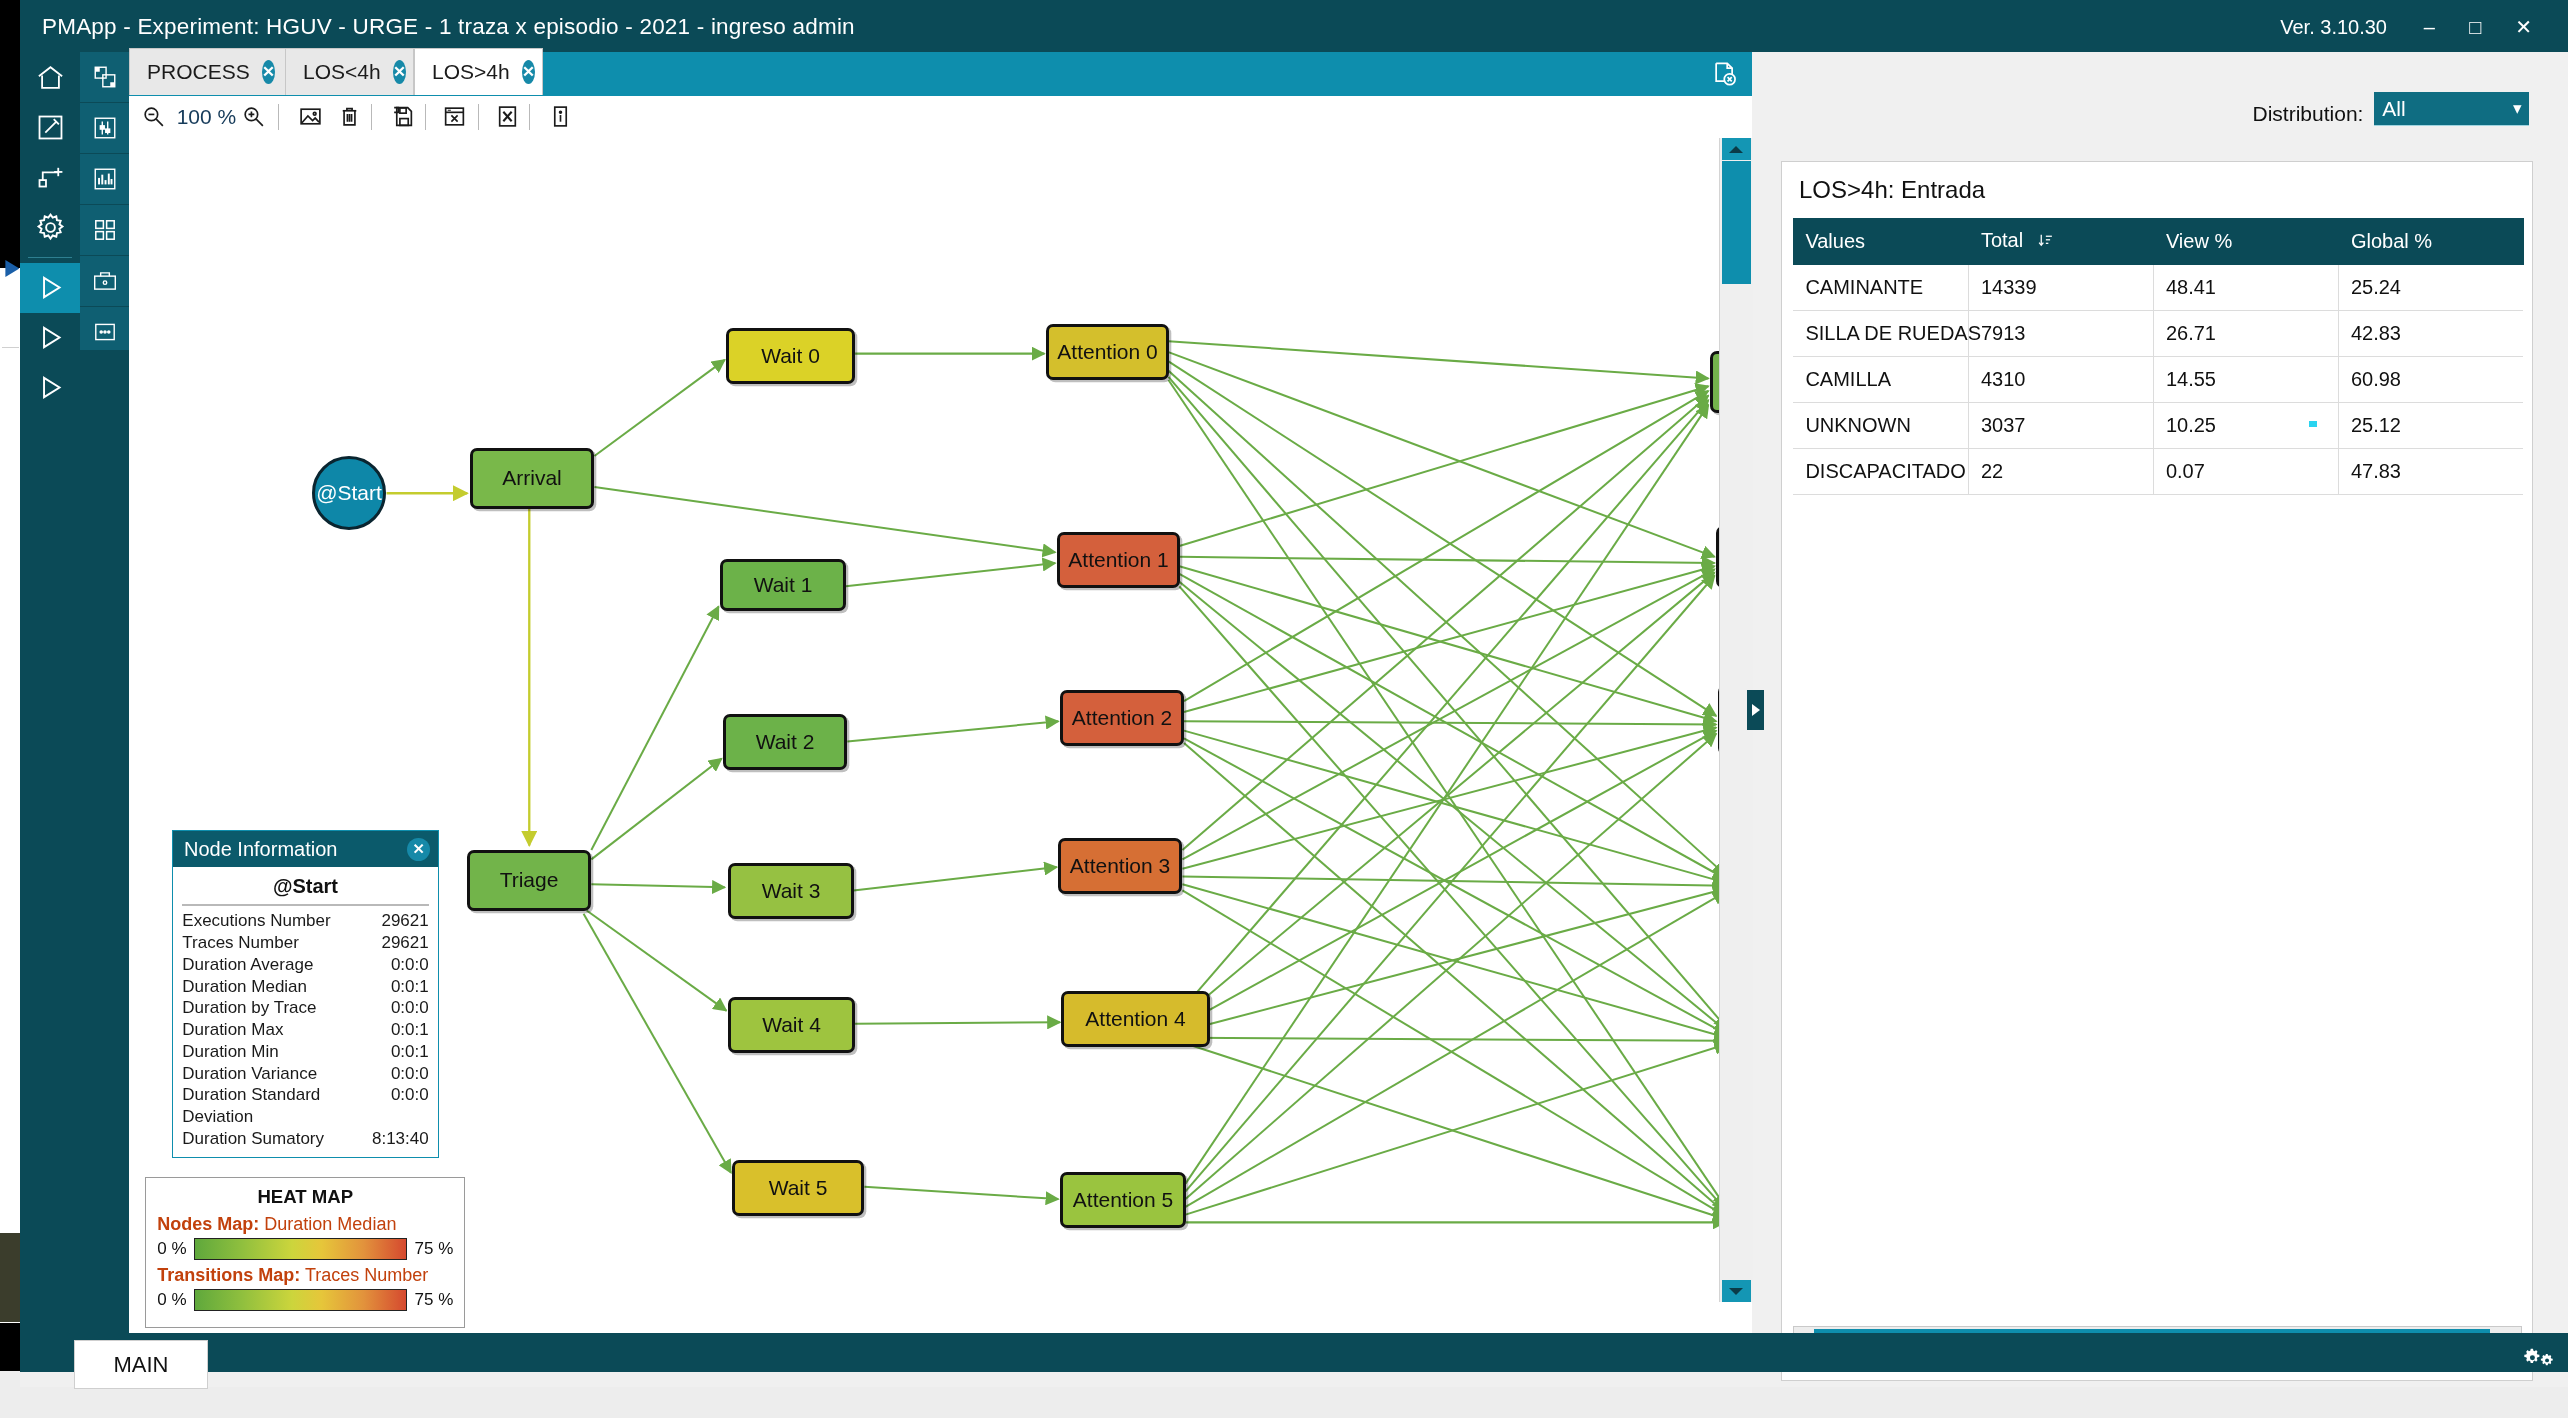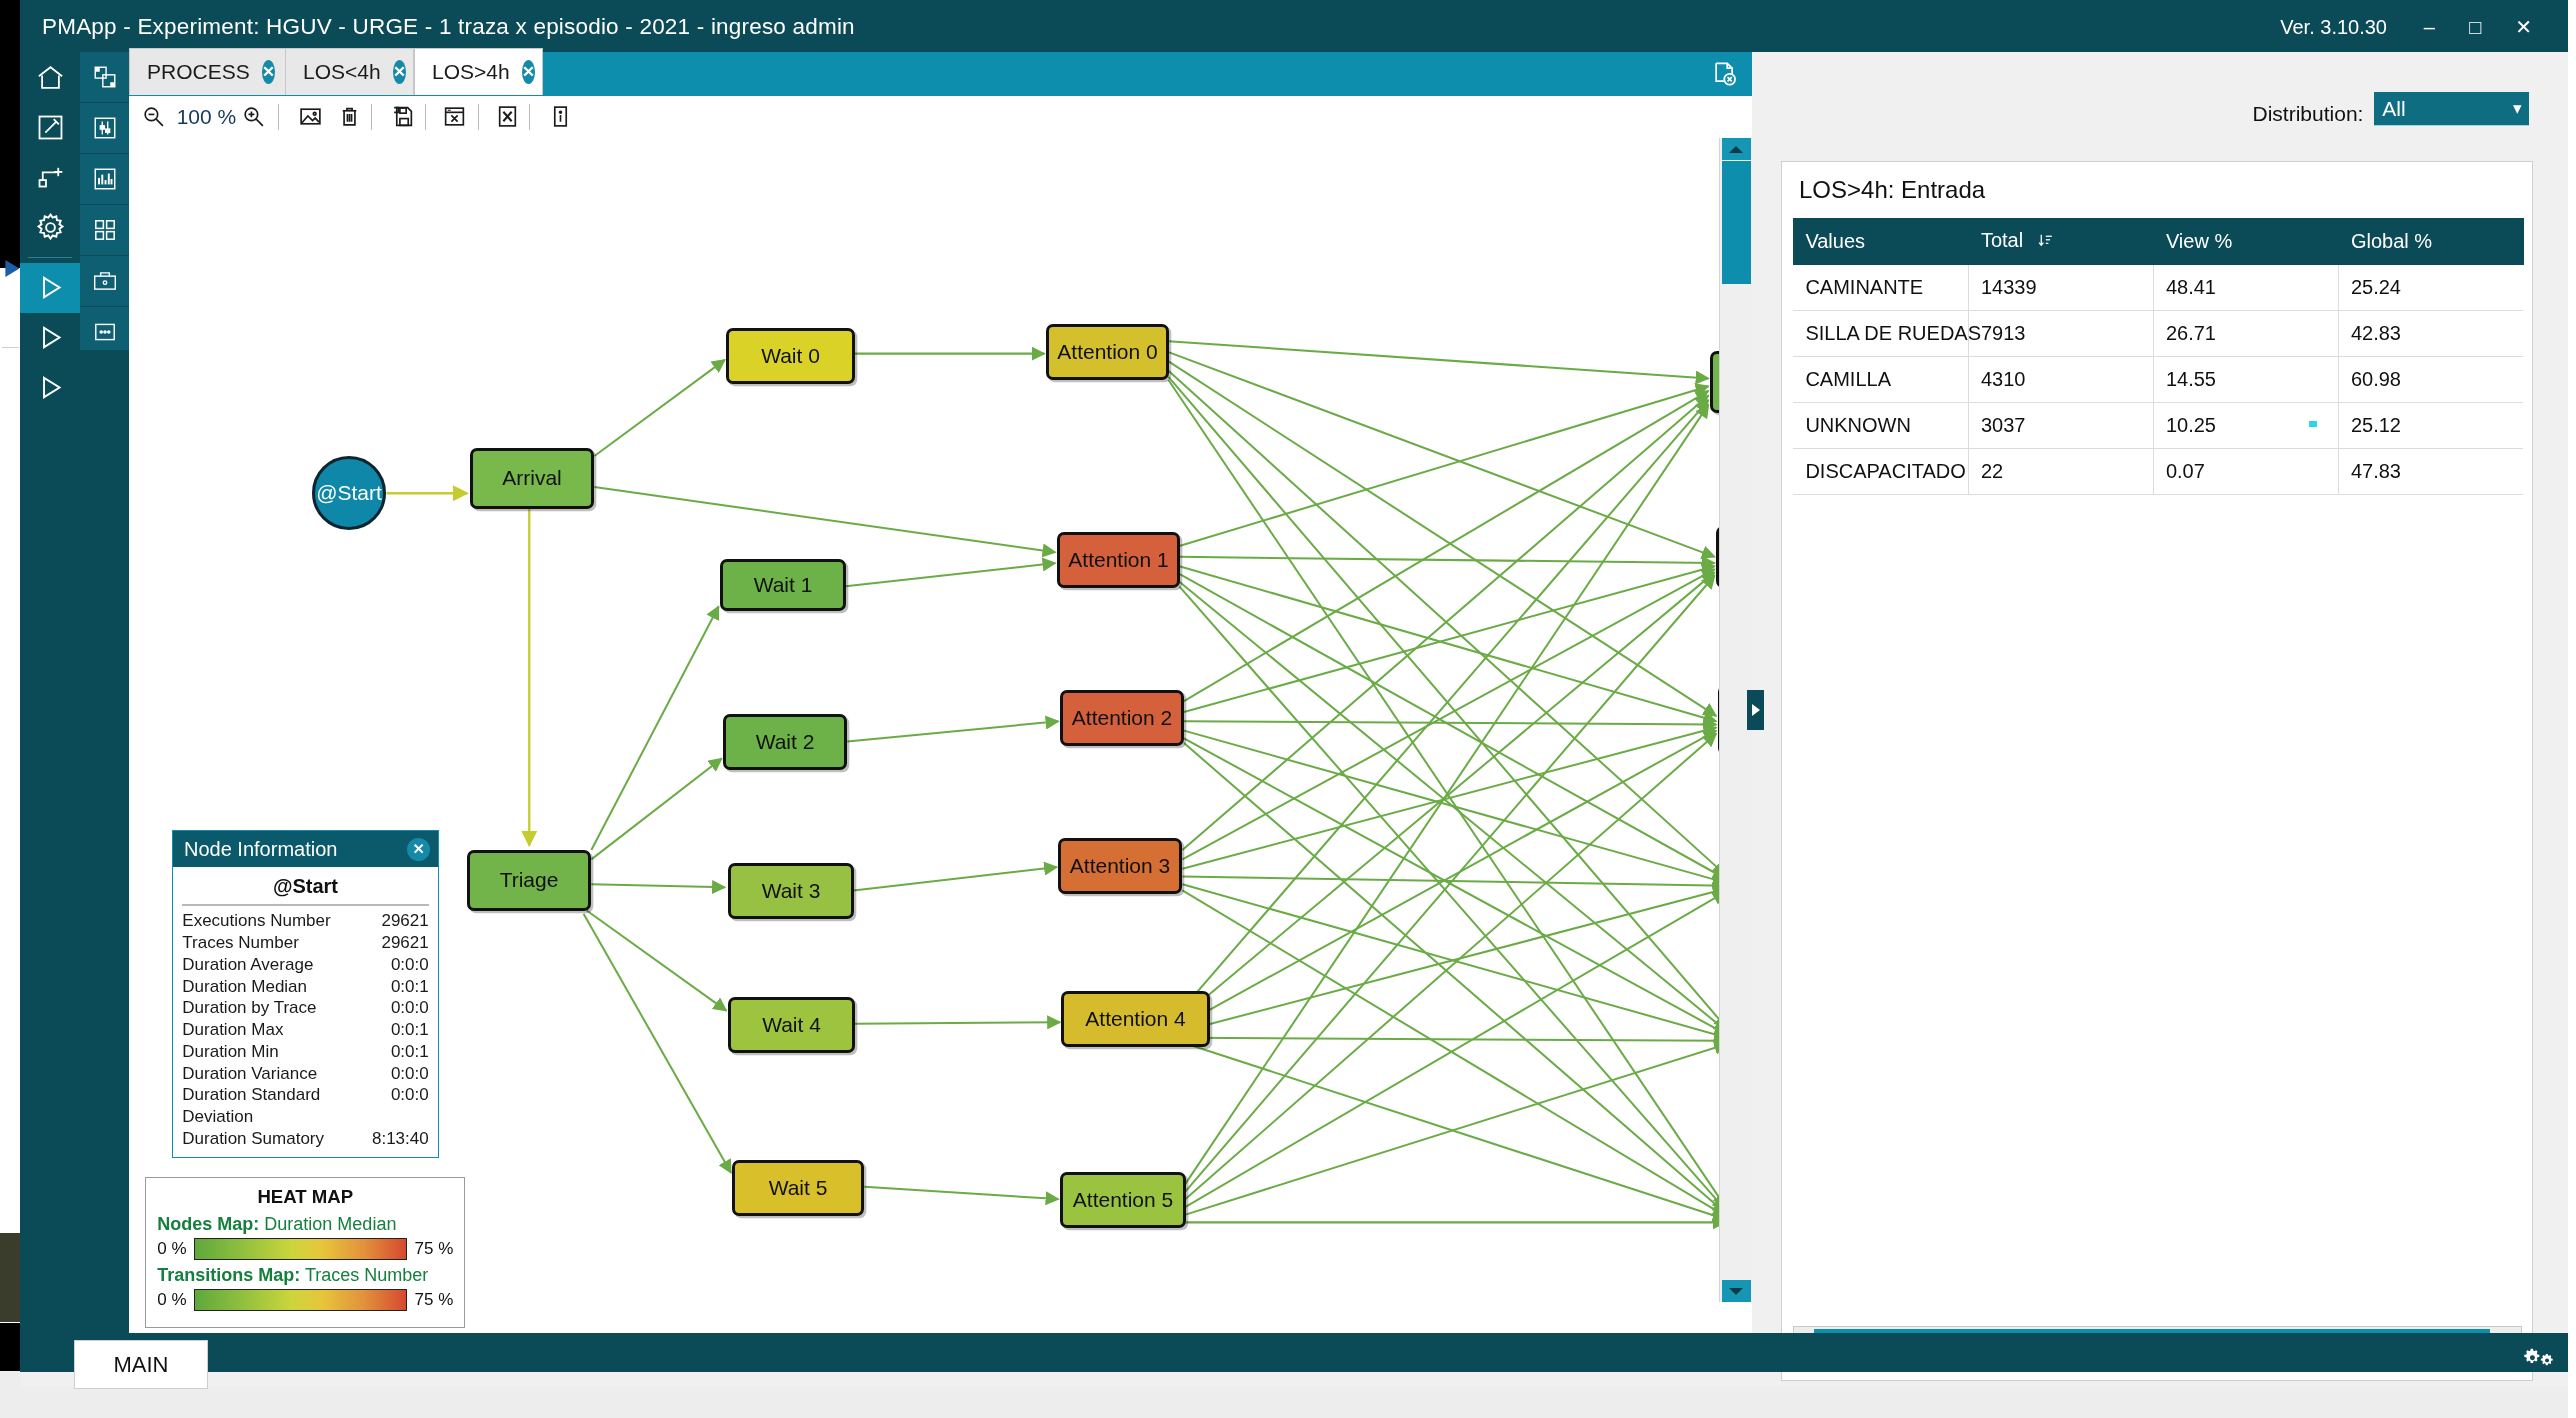--- a/index.html
+++ b/index.html
@@ -72,21 +72,21 @@
   .ni-close{width:23px;height:23px;border-radius:50%;background:#1689a8;color:#fff;font-size:14.7px;line-height:23px;text-align:center;font-weight:bold;}
   .ni-node{text-align:center;font-size:20px;font-weight:bold;color:#111;padding:7.8px 0 6.2px;}
   .ni-rule{height:1.6px;background:#b9b9b9;margin:0 9.3px 4.7px;}
   .ni-rows{padding:0 9.3px 7.8px;}
   .ni-row{display:flex;justify-content:space-between;font-size:17px;color:#1a1a1a;line-height:1.28;}
   .ni-row .v{margin-left:14px;white-space:nowrap;}
 
   
   .heatmap{position:absolute;left:145px;top:1177px;width:320px;background:#ffffff;border:1.6px solid #9a9a9a;padding:7.8px 11px 11px;box-sizing:border-box;}
   .hm-title{text-align:center;font-size:18.6px;font-weight:bold;color:#111;margin-bottom:6.2px;}
-  .hm-cap{font-size:18px;color:#15803d;margin:3.1px 0 3.1px;}
+  .hm-cap{font-size:18px;color:#c2410c;margin:3.1px 0 3.1px;}
   .hm-cap b{font-weight:bold;}
   .hm-bar-row{display:flex;align-items:center;gap:7.8px;margin-bottom:4.7px;}
   .hm-pct{font-size:17px;color:#111;white-space:nowrap;}
   .hm-grad{flex:1;height:20px;border:1.6px solid #222;
       background:linear-gradient(90deg,#5fa83c 0%,#8fbf3e 22%,#ccd53c 46%,#e6c63a 60%,#e2923c 80%,#d5492f 100%);}
 
   
   .vsb{position:absolute;left:1719px;top:138px;width:33px;height:1164px;background:#efefef;border-left:0.8px solid #d4d4d4;}
   .vsb .thumb{position:absolute;left:1.6px;top:23px;width:29.5px;height:123px;background:#0e8ead;}
   .vsb .arrowup,.vsb .arrowdn{position:absolute;left:1.6px;width:29.5px;height:22px;background:#1496b4;display:flex;align-items:center;justify-content:center;}

